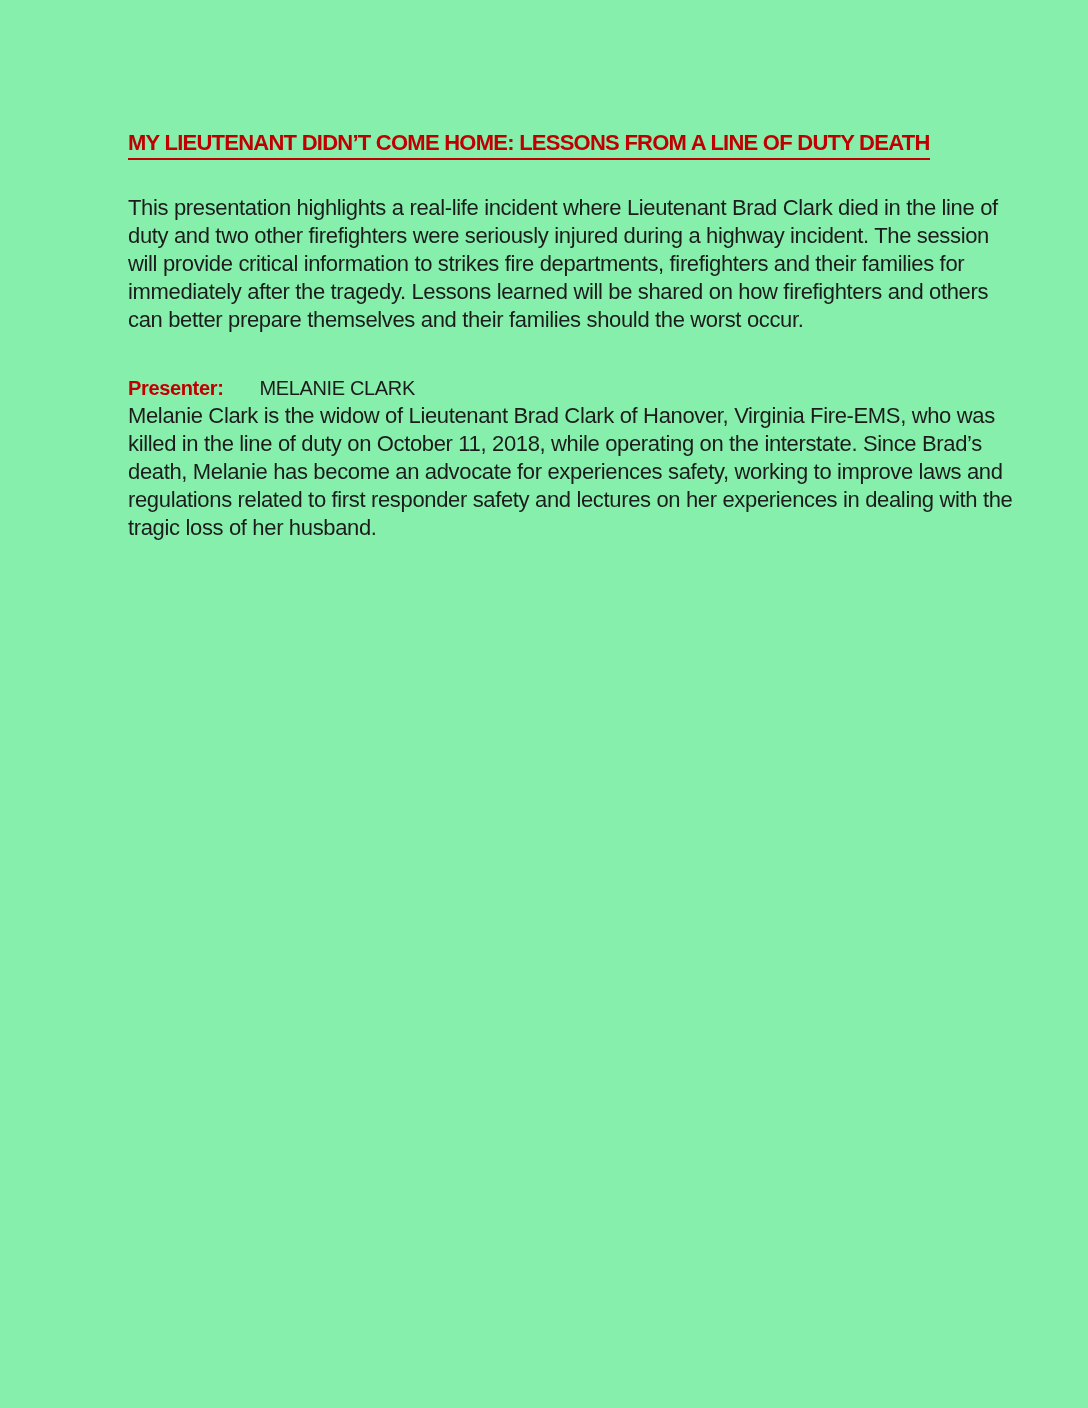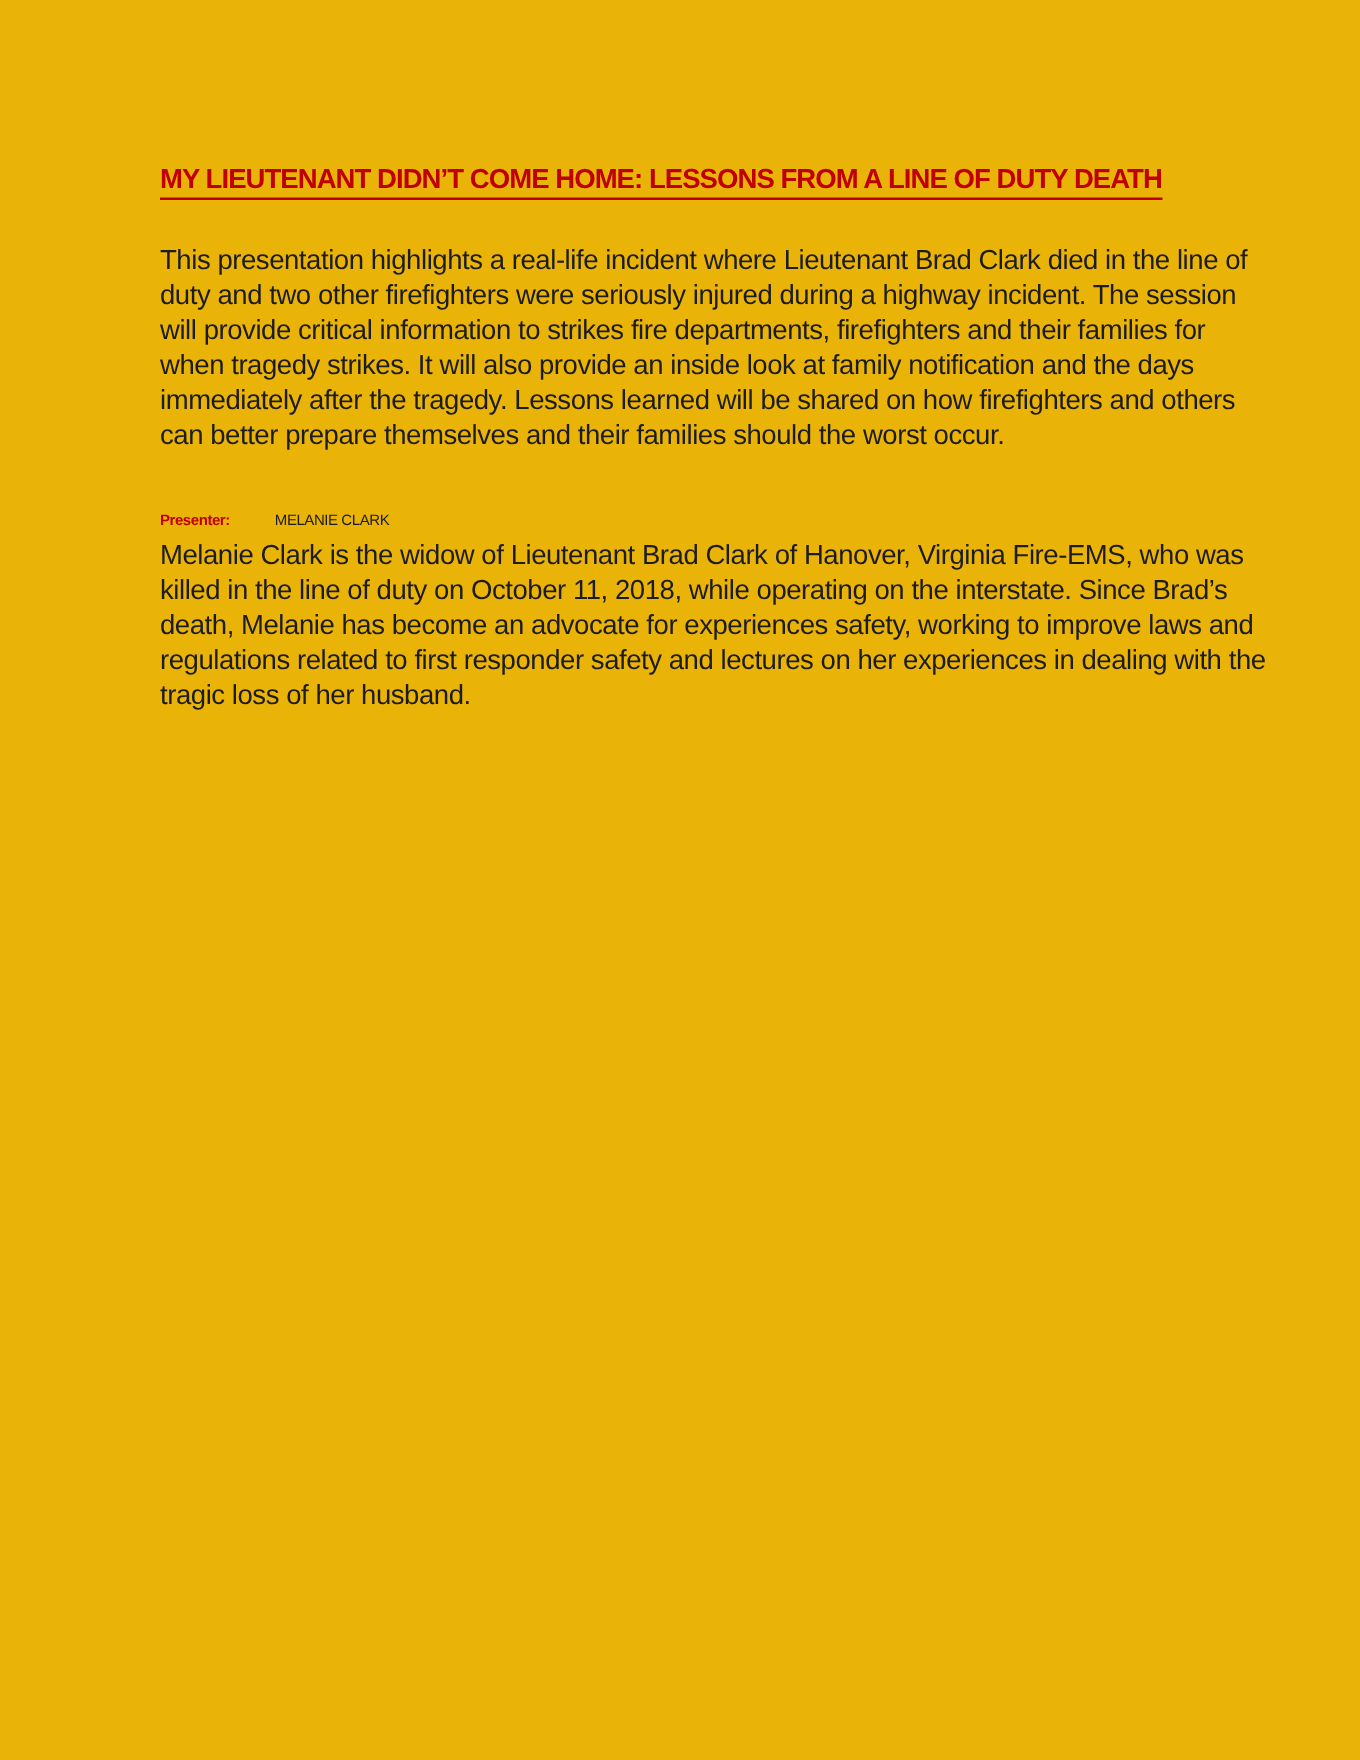--- a/index.html
+++ b/index.html
@@ -4,21 +4,21 @@
 <style>
   html, body {
     margin: 0;
     padding: 0;
     background: #ffffff;
   }
   .page {
     position: relative;
     width: 1088px;
     height: 1408px;
-    background: #eab308;
+    background: #86efac;
     overflow: hidden;
     font-family: "Liberation Sans", sans-serif;
     color: #1c1c1c;
     box-sizing: border-box;
     padding: 130px 118px 0 128px;
   }
   .doc-title {
     display: inline-block;
     margin: 0 0 34px 0;
     font-size: 22px;
@@ -37,21 +37,21 @@
     font-size: 22px;
     letter-spacing: -0.35px;
     line-height: 28px;
     white-space: nowrap;
   }
   .presenter-block {
     margin-top: 40px;
   }
   .presenter-row {
     line-height: 28px;
-    font-size: 12px;
+    font-size: 20px;
     letter-spacing: -0.35px;
     white-space: nowrap;
   }
   .presenter-label {
     color: #c00000;
     font-weight: bold;
   }
   .presenter-name {
     color: #1c1c1c;
     margin-left: 36px;
@@ -61,21 +61,20 @@
 <body>
 
 <div class="page">
 
   <h1 class="doc-title">MY LIEUTENANT DIDN’T COME HOME: LESSONS FROM A LINE OF DUTY DEATH</h1>
 
   <div class="paragraph">
       <div class="line">This presentation highlights a real-life incident where Lieutenant Brad Clark died in the line of</div>
       <div class="line">duty and two other firefighters were seriously injured during a highway incident. The session</div>
       <div class="line">will provide critical information to strikes fire departments, firefighters and their families for</div>
-      <div class="line">when tragedy strikes. It will also provide an inside look at family notification and the days</div>
       <div class="line">immediately after the tragedy. Lessons learned will be shared on how firefighters and others</div>
       <div class="line">can better prepare themselves and their families should the worst occur.</div>
     </div>
 
   <div class="presenter-block">
     <div class="presenter-row">
       <span class="presenter-label">Presenter:</span><span class="presenter-name">MELANIE CLARK</span>
     </div>
     <div class="paragraph">
         <div class="line">Melanie Clark is the widow of Lieutenant Brad Clark of Hanover, Virginia Fire-EMS, who was</div>

